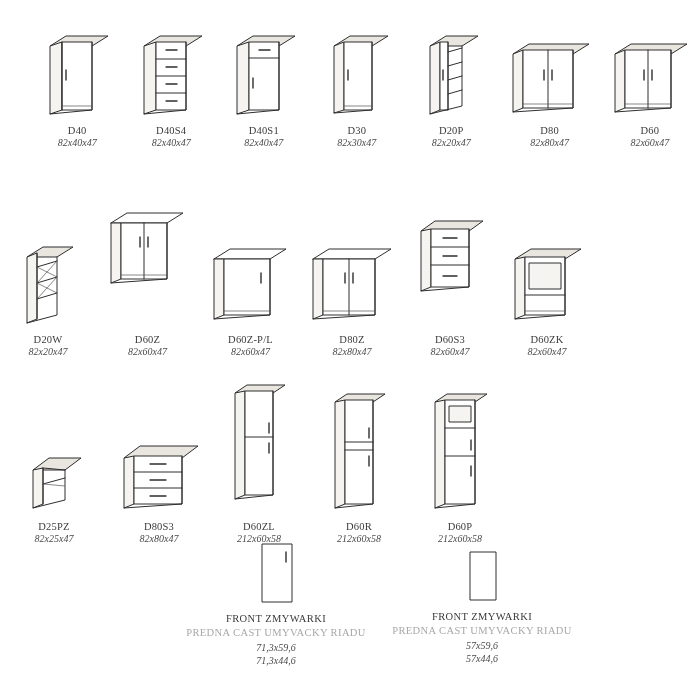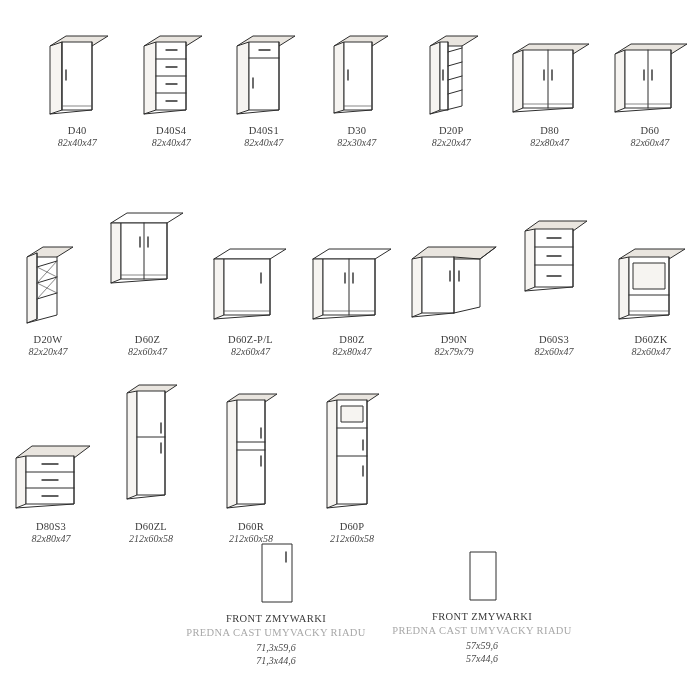--- a/index.html
+++ b/index.html
@@ -288,37 +288,20 @@
         <path class="hnd" d="M38,32 L38,42"></path>
         <path class="hnd" d="M46,32 L46,42"></path>
         <line class="thin" x1="16" y1="70" x2="68" y2="70"></line>
       </svg>
       <div class="labels">
         <div class="code">D80Z</div>
         <div class="dims">82x80x47</div>
       </div>
     </div>
 
-    <div class="cell" style="width:104px;">
-      <svg class="art" width="92" height="92" viewBox="0 0 92 92">
-        <polygon class="top" points="4,24 20,12 88,12 72,24"></polygon>
-        <polygon class="side" points="4,24 4,82 14,78 14,22"></polygon>
-        <rect class="fc" x="14" y="22" width="32" height="56"></rect>
-        <polyline class="ln" points="46,22 46,78"></polyline>
-        <polyline class="ln" points="46,22 72,24 72,72 46,78"></polyline>
-        <polyline class="ln" points="72,24 88,12"></polyline>
-        <polyline class="ln" points="4,82 46,78"></polyline>
-        <path class="hnd" d="M42,36 L42,46"></path>
-        <path class="hnd" d="M51,36 L51,46"></path>
-      </svg>
-      <div class="labels">
-        <div class="code">D90N</div>
-        <div class="dims">82x79x79</div>
-      </div>
-    </div>
 
     <div class="cell" style="width:96px;gap:28px;">
       <svg class="art" width="74" height="92" viewBox="0 0 74 92">
         <polygon class="top" points="8,24 22,14 70,14 56,24"></polygon>
         <polygon class="side" points="8,24 8,84 18,80 18,22"></polygon>
         <rect class="fc" x="18" y="22" width="38" height="58"></rect>
         <polyline class="ln" points="56,22 56,80 8,84"></polyline>
         <line class="ln" x1="18" y1="40" x2="56" y2="40"></line>
         <line class="ln" x1="18" y1="58" x2="56" y2="58"></line>
         <path class="hnd" d="M30,31 L44,31"></path>
@@ -344,20 +327,35 @@
       <div class="labels">
         <div class="code">D60ZK</div>
         <div class="dims">82x60x47</div>
       </div>
     </div>
 
   </div>
 
   <div class="row" style="top:375px;">
 
+    <div class="cell" style="width:108px;">
+      <svg class="art" width="70" height="100" viewBox="0 0 70 100">
+        <polygon class="top" points="14,56 30,44 62,44 46,56"></polygon>
+        <polygon class="side" points="14,56 14,94 24,90 24,54"></polygon>
+        <polyline class="ln" points="46,56 46,86 14,94"></polyline>
+        <polyline class="ln" points="24,70 46,64"></polyline>
+        <polyline class="ln" points="24,54 24,90"></polyline>
+        <polyline class="ln" points="24,54 46,56"></polyline>
+        <polyline class="thin" points="24,70 46,72"></polyline>
+      </svg>
+      <div class="labels">
+        <div class="code">D25PZ</div>
+        <div class="dims">82x25x47</div>
+      </div>
+    </div>
 
     <div class="cell" style="width:102px;">
       <svg class="art" width="86" height="100" viewBox="0 0 86 100">
         <polygon class="top" points="8,44 24,32 82,32 66,44"></polygon>
         <polygon class="side" points="8,44 8,94 18,90 18,42"></polygon>
         <rect class="fc" x="18" y="42" width="48" height="48"></rect>
         <polyline class="ln" points="66,42 66,90 8,94"></polyline>
         <line class="ln" x1="18" y1="58" x2="66" y2="58"></line>
         <line class="ln" x1="18" y1="74" x2="66" y2="74"></line>
         <path class="hnd" d="M34,50 L50,50"></path>

